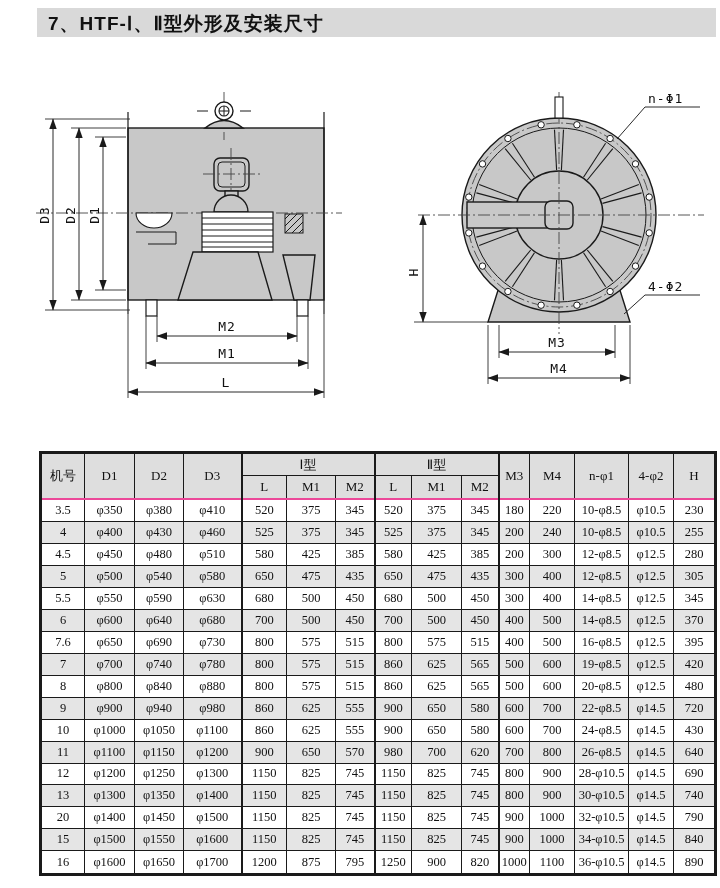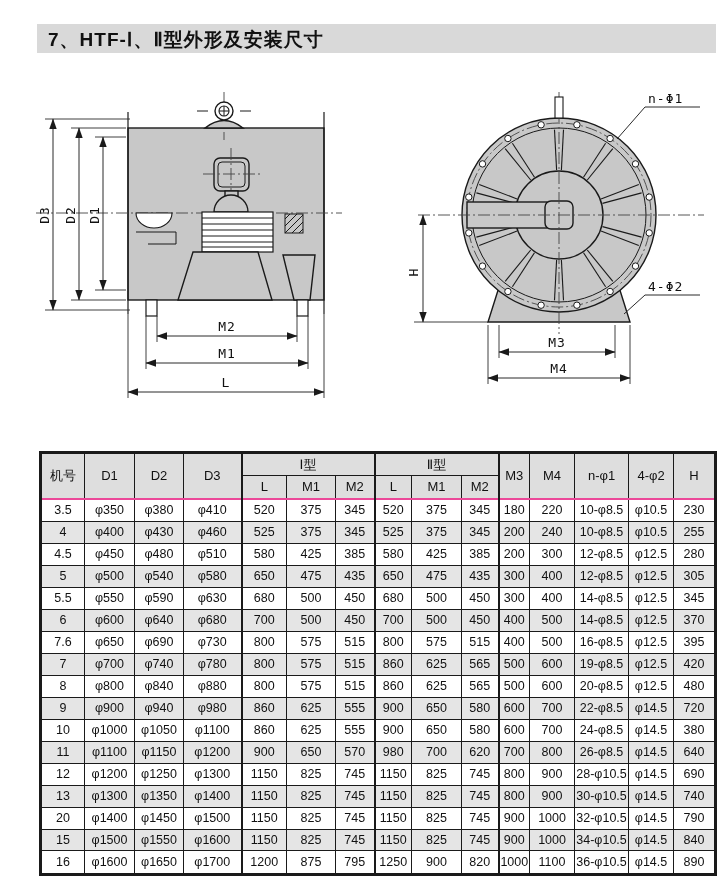--- a/index.html
+++ b/index.html
@@ -1,36 +1,36 @@
 <!DOCTYPE html>
 <html><head>
 <meta charset="utf-8">
 <style>
   html,body{margin:0;padding:0;background:#ffffff;}
   #page{position:relative;width:720px;height:888px;background:#fff;overflow:hidden;
         font-family:"Liberation Sans",sans-serif;color:#1a1a1a;}
   
-  #titlebar{position:absolute;left:37px;top:8px;width:679px;height:29px;background:#d9d9d9;margin-top:16px;}
+  #titlebar{position:absolute;left:37px;top:8px;width:679px;height:29px;background:#d9d9d9;}
   #titlebar .t{position:absolute;left:11px;top:3px;font-size:19px;font-weight:bold;
                letter-spacing:1px;color:#111;white-space:nowrap;}
   
   #drawing{position:absolute;left:0;top:40px;width:720px;height:410px;}
   .fillg{fill:#c8c8c8;stroke:#1a1a1a;stroke-width:1.4;}
   .ln{stroke:#1a1a1a;stroke-width:1.2;fill:none;}
   .thin{stroke:#1a1a1a;stroke-width:1;fill:none;}
   .dash{stroke:#444;stroke-width:0.9;fill:none;stroke-dasharray:12 3 2 3;}
   .dim{stroke:#2a2a2a;stroke-width:1;fill:none;}
   .ext{stroke:#2a2a2a;stroke-width:0.9;fill:none;}
   .dimtxt{font-family:"DejaVu Sans Mono",monospace;font-size:13px;fill:#111;letter-spacing:1px;}
   #bolt-holes circle{fill:#ffffff;stroke:#1a1a1a;stroke-width:1;}
   #blades line{stroke:#1a1a1a;stroke-width:1.1;}
   
   #dimtable{position:absolute;left:39px;top:451px;width:675px;height:425px;
             border-collapse:collapse;table-layout:fixed;
-            font-family:Liberation Sans, sans-serif;font-size:12.5px;color:#111;}
+            font-family:Liberation Serif, serif;font-size:12.5px;color:#111;}
   #dimtable th,#dimtable td{border:1px solid #1a1a1a;text-align:center;vertical-align:middle;
             padding:0;overflow:hidden;white-space:nowrap;}
   #dimtable{border:3px solid #1a1a1a;}
   #dimtable th{background:#dedede;font-weight:normal;font-size:13px;}
   #dimtable thead tr{height:23px;}
   #dimtable tbody tr.alt td{background:#e5e5e5;}
   #dimtable tbody tr:first-child td{border-top:2px solid #ec4899;}
   #dimtable thead tr:first-child th:nth-child(5),
   #dimtable thead tr:first-child th:nth-child(6),
   #dimtable thead tr:first-child th:nth-child(7){border-left-width:2px;}
@@ -464,21 +464,21 @@
           <td>860</td>
           <td>625</td>
           <td>555</td>
           <td>900</td>
           <td>650</td>
           <td>580</td>
           <td>600</td>
           <td>700</td>
           <td>24-φ8.5</td>
           <td>φ14.5</td>
-          <td>380</td>
+          <td>430</td>
         </tr>
         <tr class="alt">
           <td>11</td>
           <td>φ1100</td>
           <td>φ1150</td>
           <td>φ1200</td>
           <td>900</td>
           <td>650</td>
           <td>570</td>
           <td>980</td>

